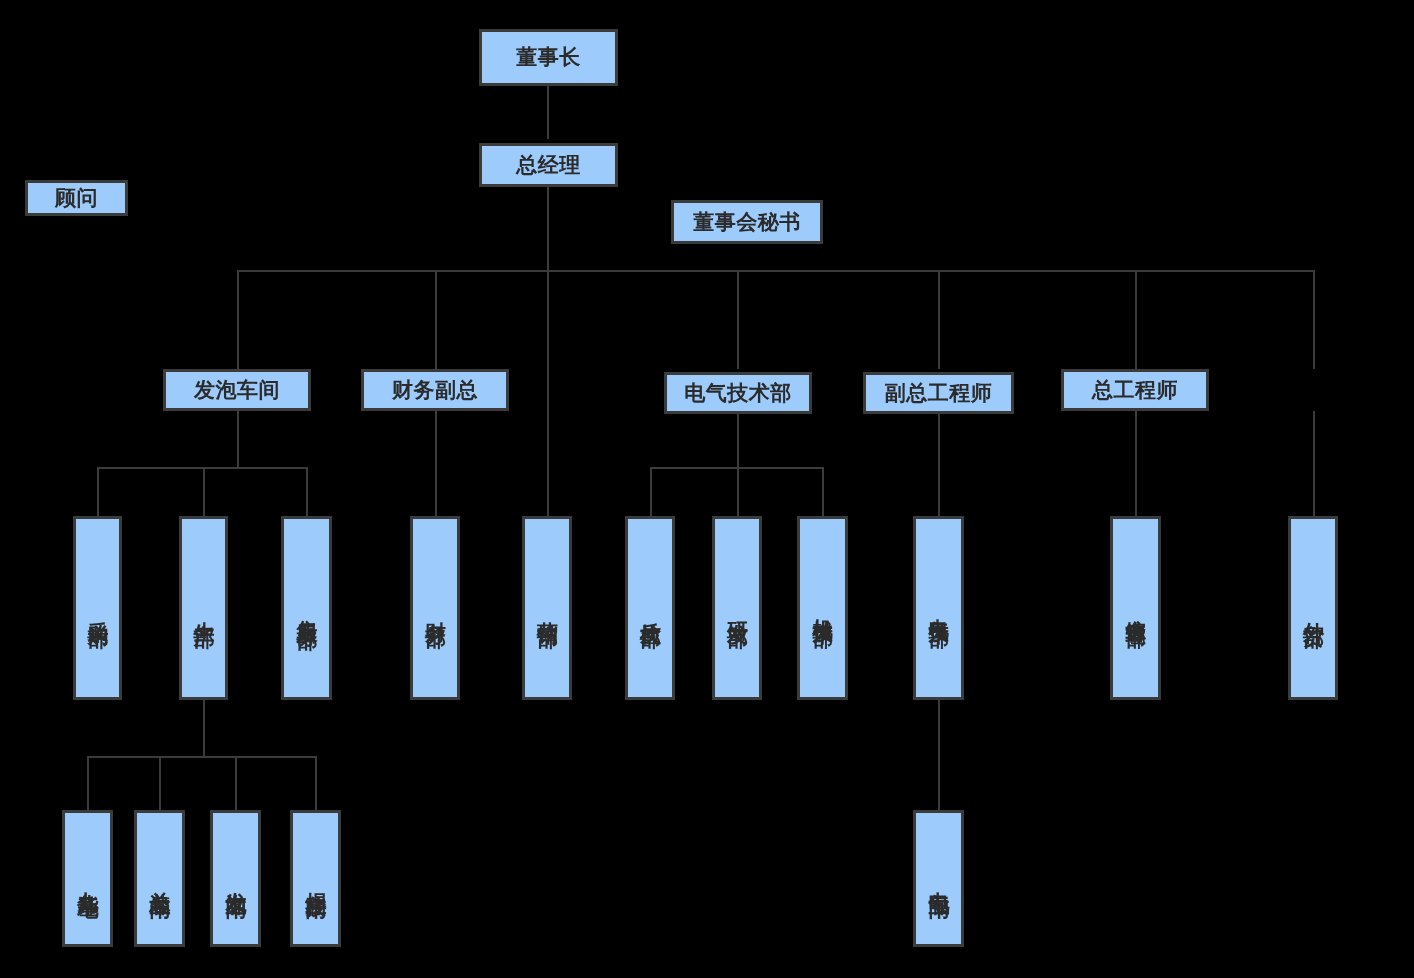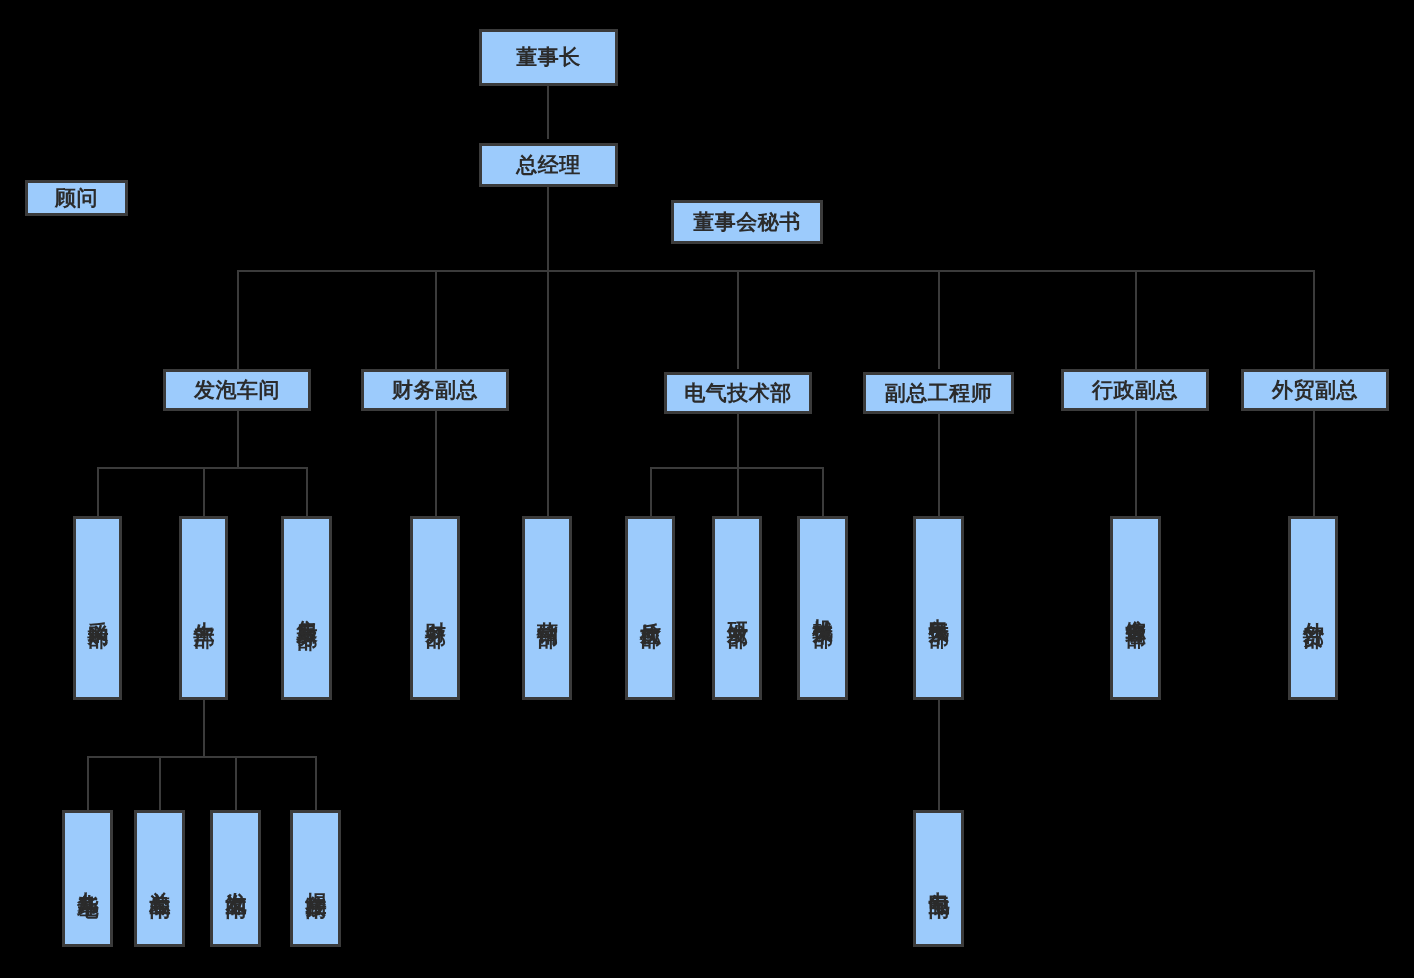--- a/index.html
+++ b/index.html
@@ -124,26 +124,23 @@
 
   <div class="node horiz" style="left:664px; top:372px; width:148px; height:42px;">
     <span>电气技术部</span>
   </div>
 
   <div class="node horiz" style="left:863px; top:372px; width:151px; height:42px;">
     <span>副总工程师</span>
   </div>
 
   <div class="node horiz" style="left:1061px; top:369px; width:148px; height:42px;">
-    <span>行政副总</span>
-  </div>
-
-  <div class="node horiz" style="left:1241px; top:369px; width:148px; height:42px;">
-    <span>外贸副总</span>
-  </div>
+    <span>总工程师</span>
+  </div>
+
 
   <div class="node vert" style="left:73px; top:516px; width:49px; height:184px;">
     <span>采购部</span>
   </div>
 
   <div class="node vert" style="left:179px; top:516px; width:49px; height:184px;">
     <span>生产部</span>
   </div>
 
   <div class="node vert" style="left:281px; top:516px; width:51px; height:184px;">

